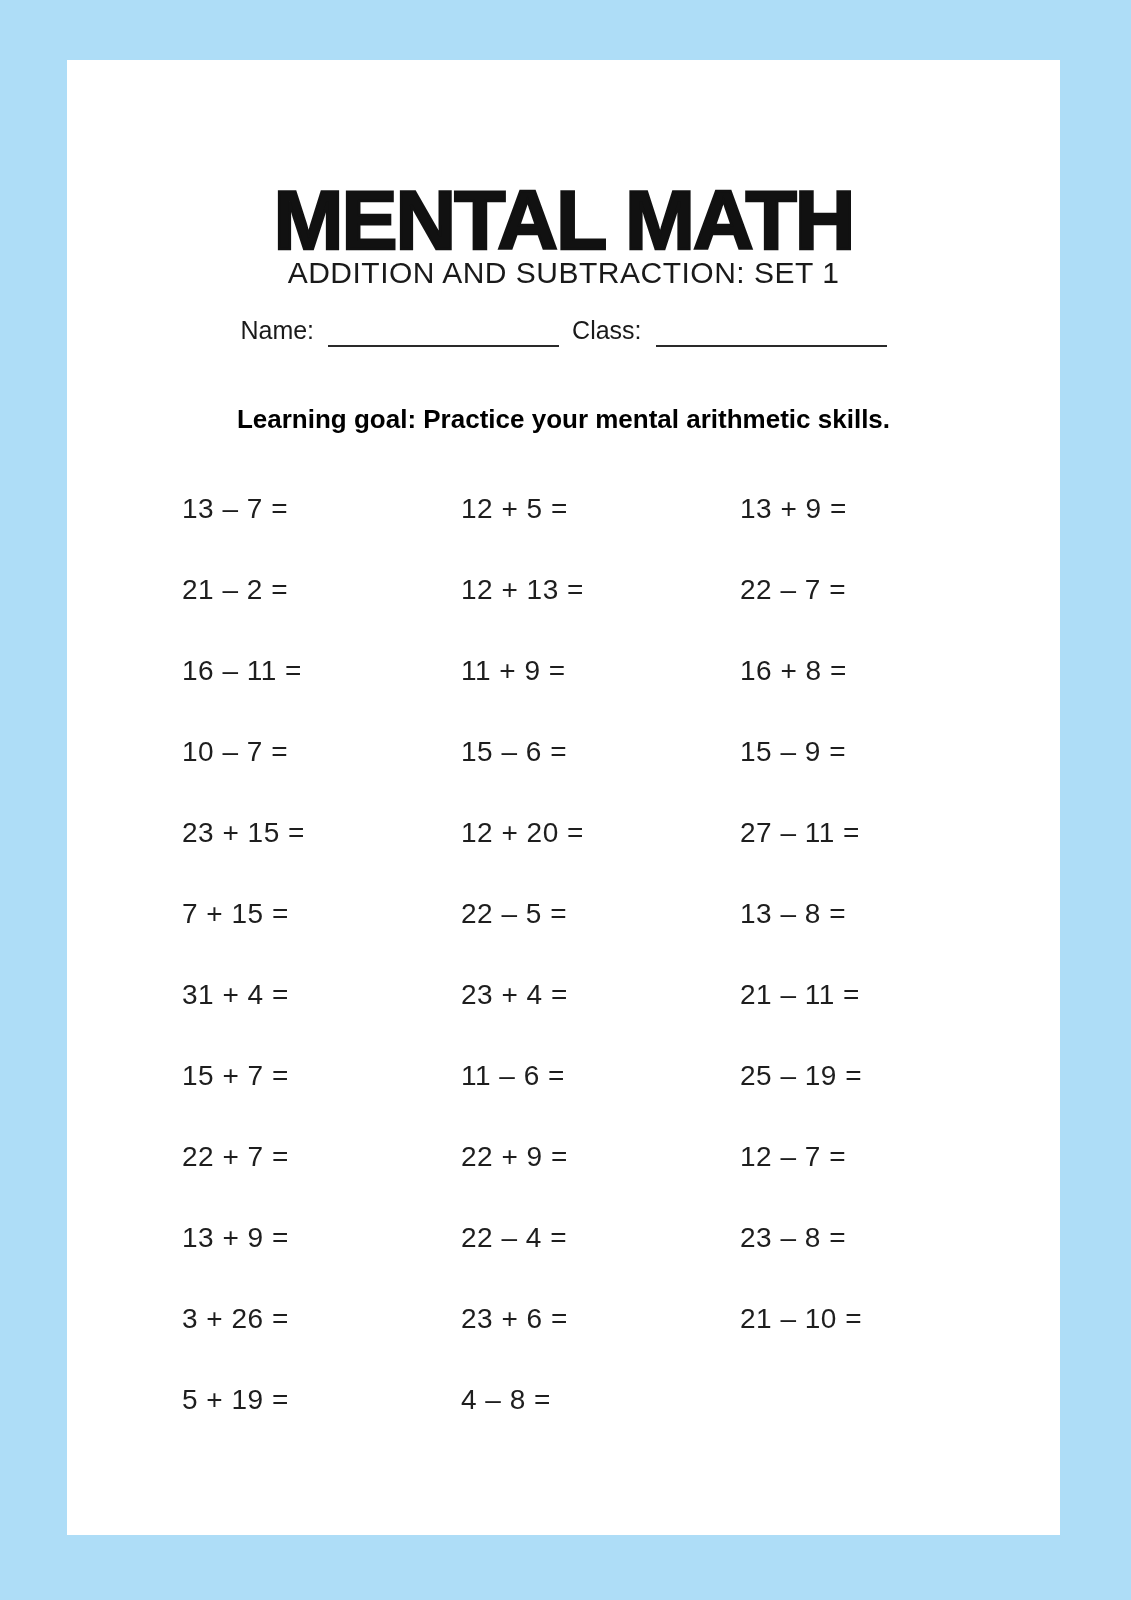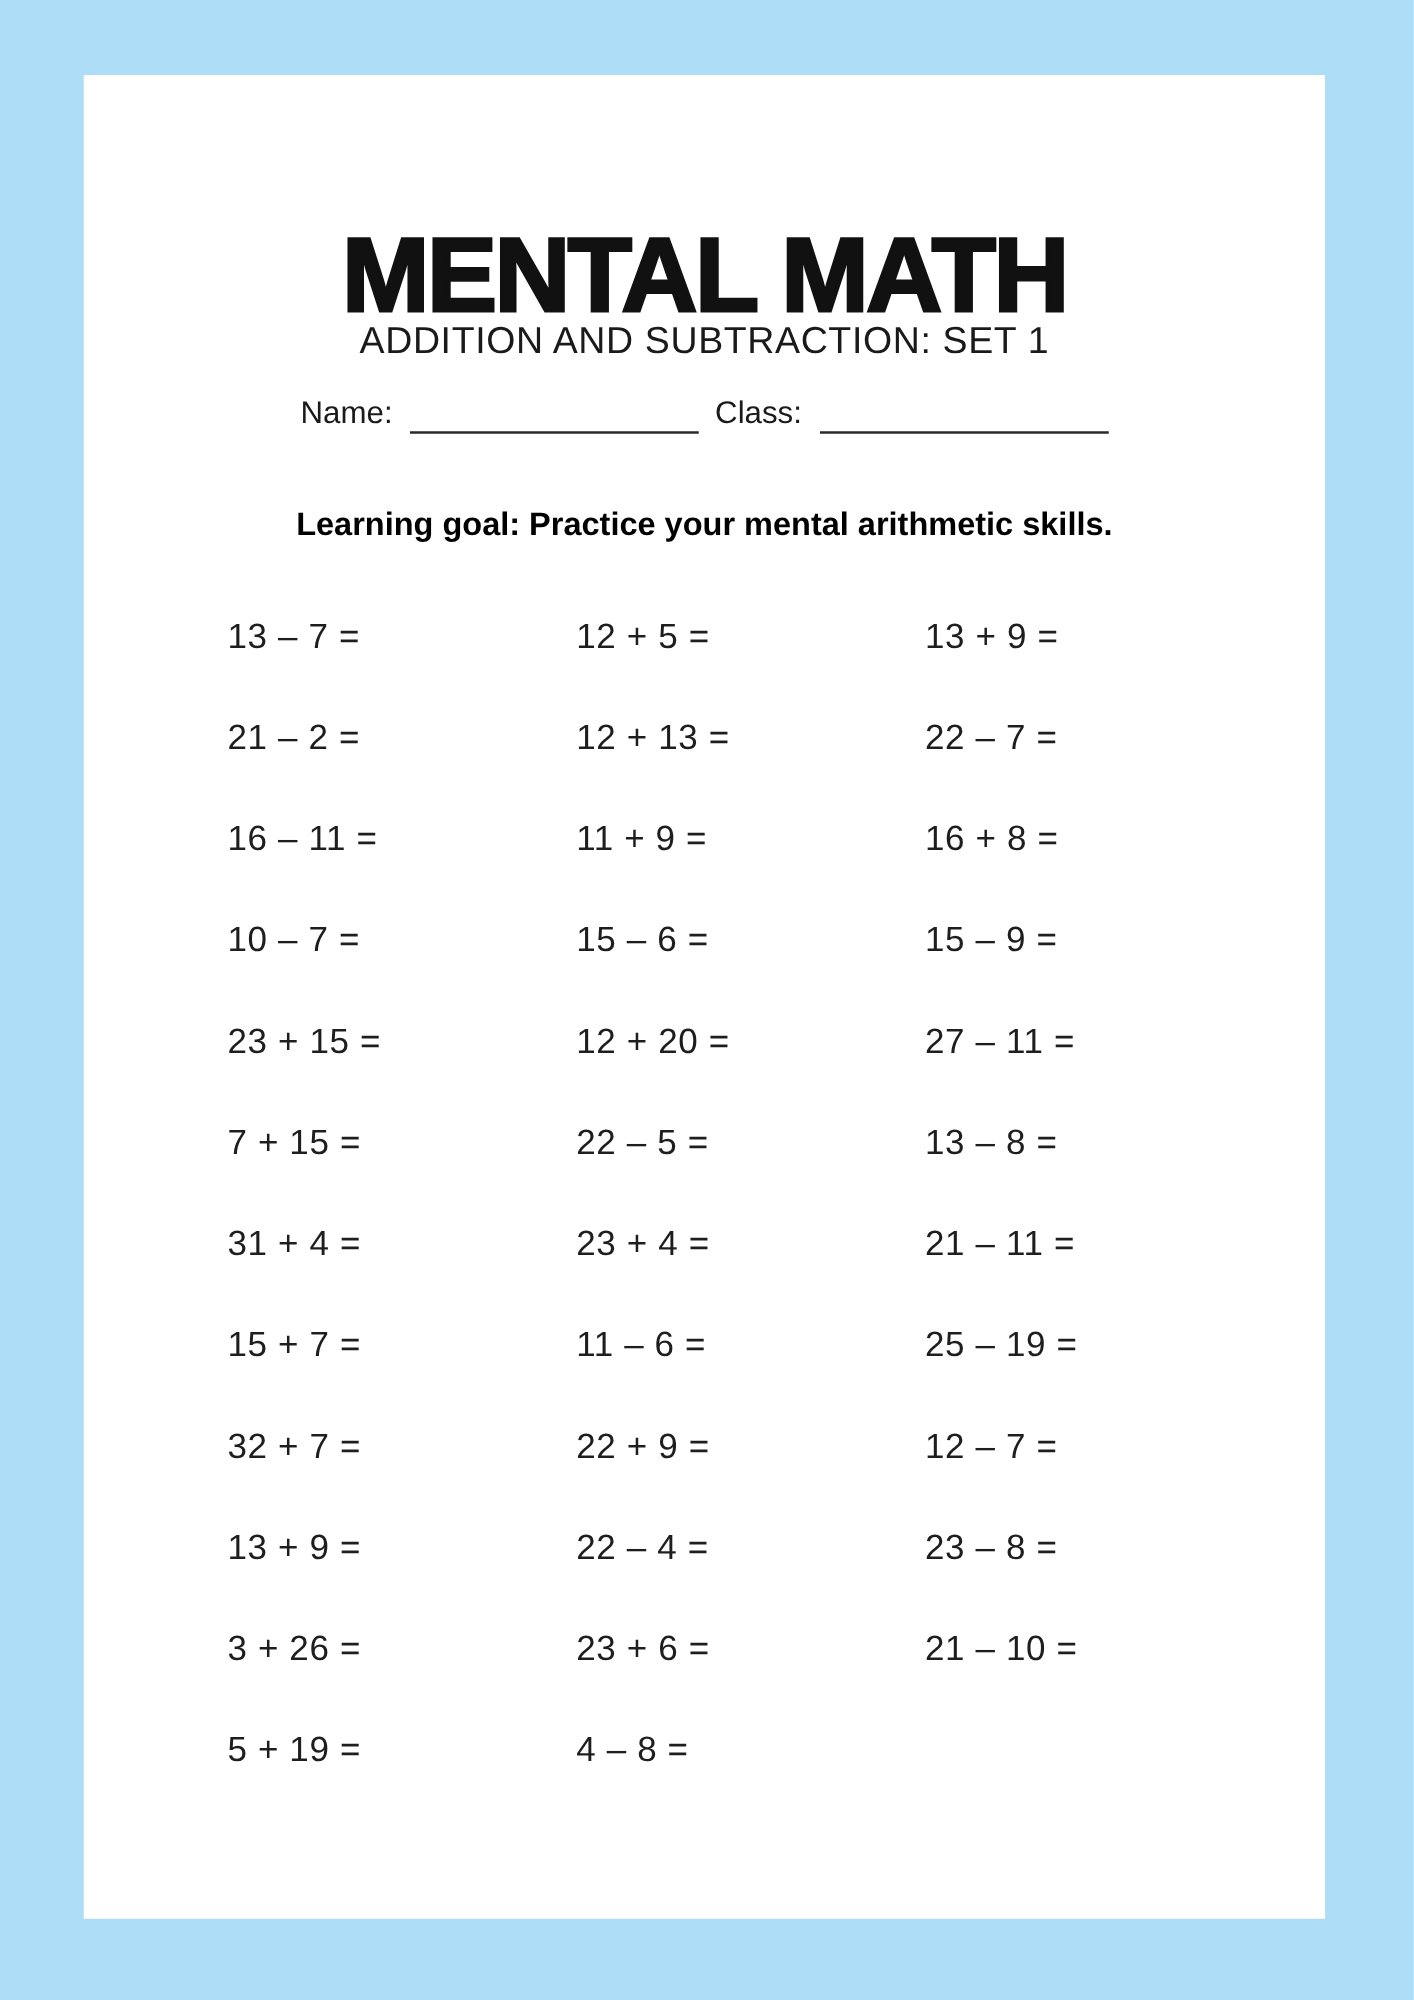--- a/index.html
+++ b/index.html
@@ -131,21 +131,21 @@
       <div class="problem">27 – 11 =</div>
       <div class="problem">7 + 15 =</div>
       <div class="problem">22 – 5 =</div>
       <div class="problem">13 – 8 =</div>
       <div class="problem">31 + 4 =</div>
       <div class="problem">23 + 4 =</div>
       <div class="problem">21 – 11 =</div>
       <div class="problem">15 + 7 =</div>
       <div class="problem">11 – 6 =</div>
       <div class="problem">25 – 19 =</div>
-      <div class="problem">32 + 7 =</div>
+      <div class="problem">22 + 7 =</div>
       <div class="problem">22 + 9 =</div>
       <div class="problem">12 – 7 =</div>
       <div class="problem">13 + 9 =</div>
       <div class="problem">22 – 4 =</div>
       <div class="problem">23 – 8 =</div>
       <div class="problem">3 + 26 =</div>
       <div class="problem">23 + 6 =</div>
       <div class="problem">21 – 10 =</div>
       <div class="problem">5 + 19 =</div>
       <div class="problem">4 – 8 =</div>

